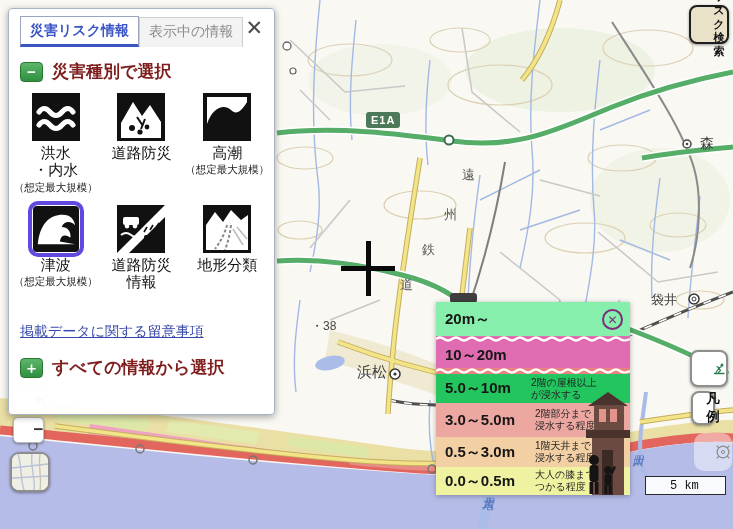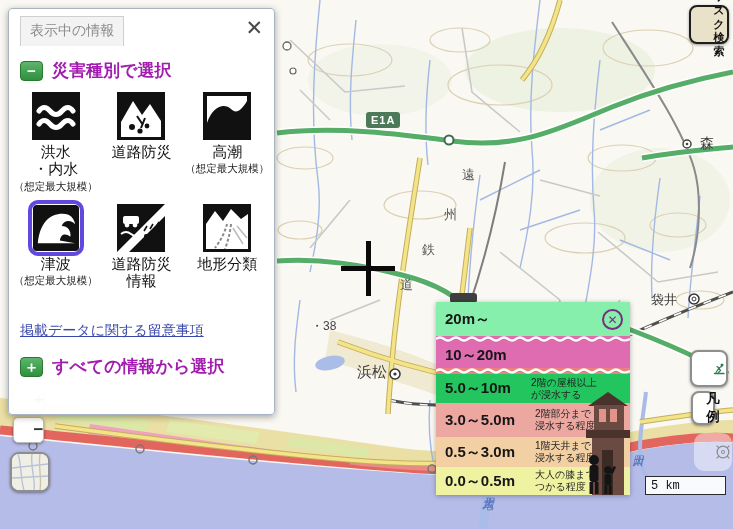--- a/index.html
+++ b/index.html
@@ -32,21 +32,21 @@
   .tab.active{color:#3b55c4;font-weight:bold;background:#fff;border:1px solid #9aa6bb;
     border-bottom:3px solid #3b55c4;}
   .tab.inactive{color:#8a8a8a;background:#f3f3f3;border:1px solid #cfcfcf;border-bottom:none;
     padding-bottom:6px;}
   .panel-close{position:absolute;right:11px;top:8px;font-size:21px;color:#4a4a4a;
     font-weight:bold;cursor:pointer;line-height:1;}
   .sec-head{display:flex;align-items:center;gap:9px;margin:13px 0 0 11px;}
   .toggle{width:23px;height:20px;border-radius:4px;color:#fff;font-weight:bold;font-size:15px;
     display:flex;align-items:center;justify-content:center;line-height:1;
     background:linear-gradient(#5cb56c,#2f8f3f);border:1px solid #27792f;cursor:pointer;}
-  .sec-title{font-size:17px;font-weight:bold;color:#a21caf;}
+  .sec-title{font-size:17px;font-weight:bold;color:#7f1d1d;}
   .cat-grid{display:grid;grid-template-columns:1fr 1fr 1fr;margin:10px 4px 0 4px;row-gap:0;}
   .cat{display:flex;flex-direction:column;align-items:center;cursor:pointer;min-height:112px;}
   .cat .iconbox{width:48px;height:48px;}
   .cat .sel-wrap{border:4px solid #6348e0;border-radius:10px;background:#fff;padding:1px;
     width:56px;height:56px;margin:-4px;}
   .cat .lbl{font-size:15px;color:#111;text-align:center;line-height:1.15;margin-top:3px;
     white-space:pre-line;}
   .cat .sub{font-size:10.5px;color:#222;margin-top:2px;white-space:nowrap;}
   .note-link{display:inline-block;margin:6px 0 0 11px;font-size:14px;color:#3949ab;
     text-decoration:underline;cursor:pointer;}
@@ -77,21 +77,21 @@
   .btn-locate{left:694px;top:433px;width:38px;height:38px;background:rgba(255,255,255,0.45);
     border:none;box-shadow:none;border-radius:10px;}
   .btn-zout{left:13px;top:417px;width:31px;height:26px;border:1px solid #bbb;border-radius:5px;
     font-size:17px;font-weight:bold;color:#333;}
   .btn-zin{left:13px;top:386px;width:31px;height:26px;border:1px solid #bbb;border-radius:5px;
     font-size:15px;font-weight:bold;color:#333;z-index:1;}
   .btn-overview{left:10px;top:452px;width:40px;height:40px;border-radius:9px;background:#f2f0e8;
     overflow:hidden;padding:0;}
   .scalebar{position:absolute;left:645px;top:476px;width:81px;height:19px;z-index:9;
     background:rgba(255,255,255,0.92);border:1.5px solid #2a2a2a;display:flex;align-items:center;
-    padding-left:5px;font-family:"Liberation Mono","DejaVu Sans Mono",monospace;
+    padding-left:24px;font-family:"Liberation Mono","DejaVu Sans Mono",monospace;
     font-size:12px;color:#111;}
 </style>
 </head>
 <body>
 
 <div class="stage">
 
   <svg id="basemap" width="733" height="529" viewBox="0 0 733 529">
     <rect width="733" height="529" fill="#faf8f2"></rect>
     <ellipse cx="560" cy="70" rx="95" ry="42" fill="#eef2e2"></ellipse>
@@ -214,20 +214,21 @@
   <div class="maplbl" style="left:400px;top:276px;font-size:13px;color:#555;">道</div>
   <div class="maplbl vert riverlbl" style="left:630px;top:446px;font-size:11px;">太田川</div>
   <div class="maplbl vert riverlbl" style="left:479px;top:488px;font-size:12px;">天竜川</div>
   <div class="dark-badge"></div>
 
   <div class="ch ch-h"></div>
   <div class="ch ch-v"></div>
 
   <div class="panel">
     <div class="tabs">
+      <div class="tab active">災害リスク情報</div>
       <div class="tab inactive">表示中の情報</div>
       <div class="panel-close">✕</div>
     </div>
 
     <div class="sec-head">
       <div class="toggle">−</div>
       <div class="sec-title">災害種別で選択</div>
     </div>
 
     <div class="cat-grid">

